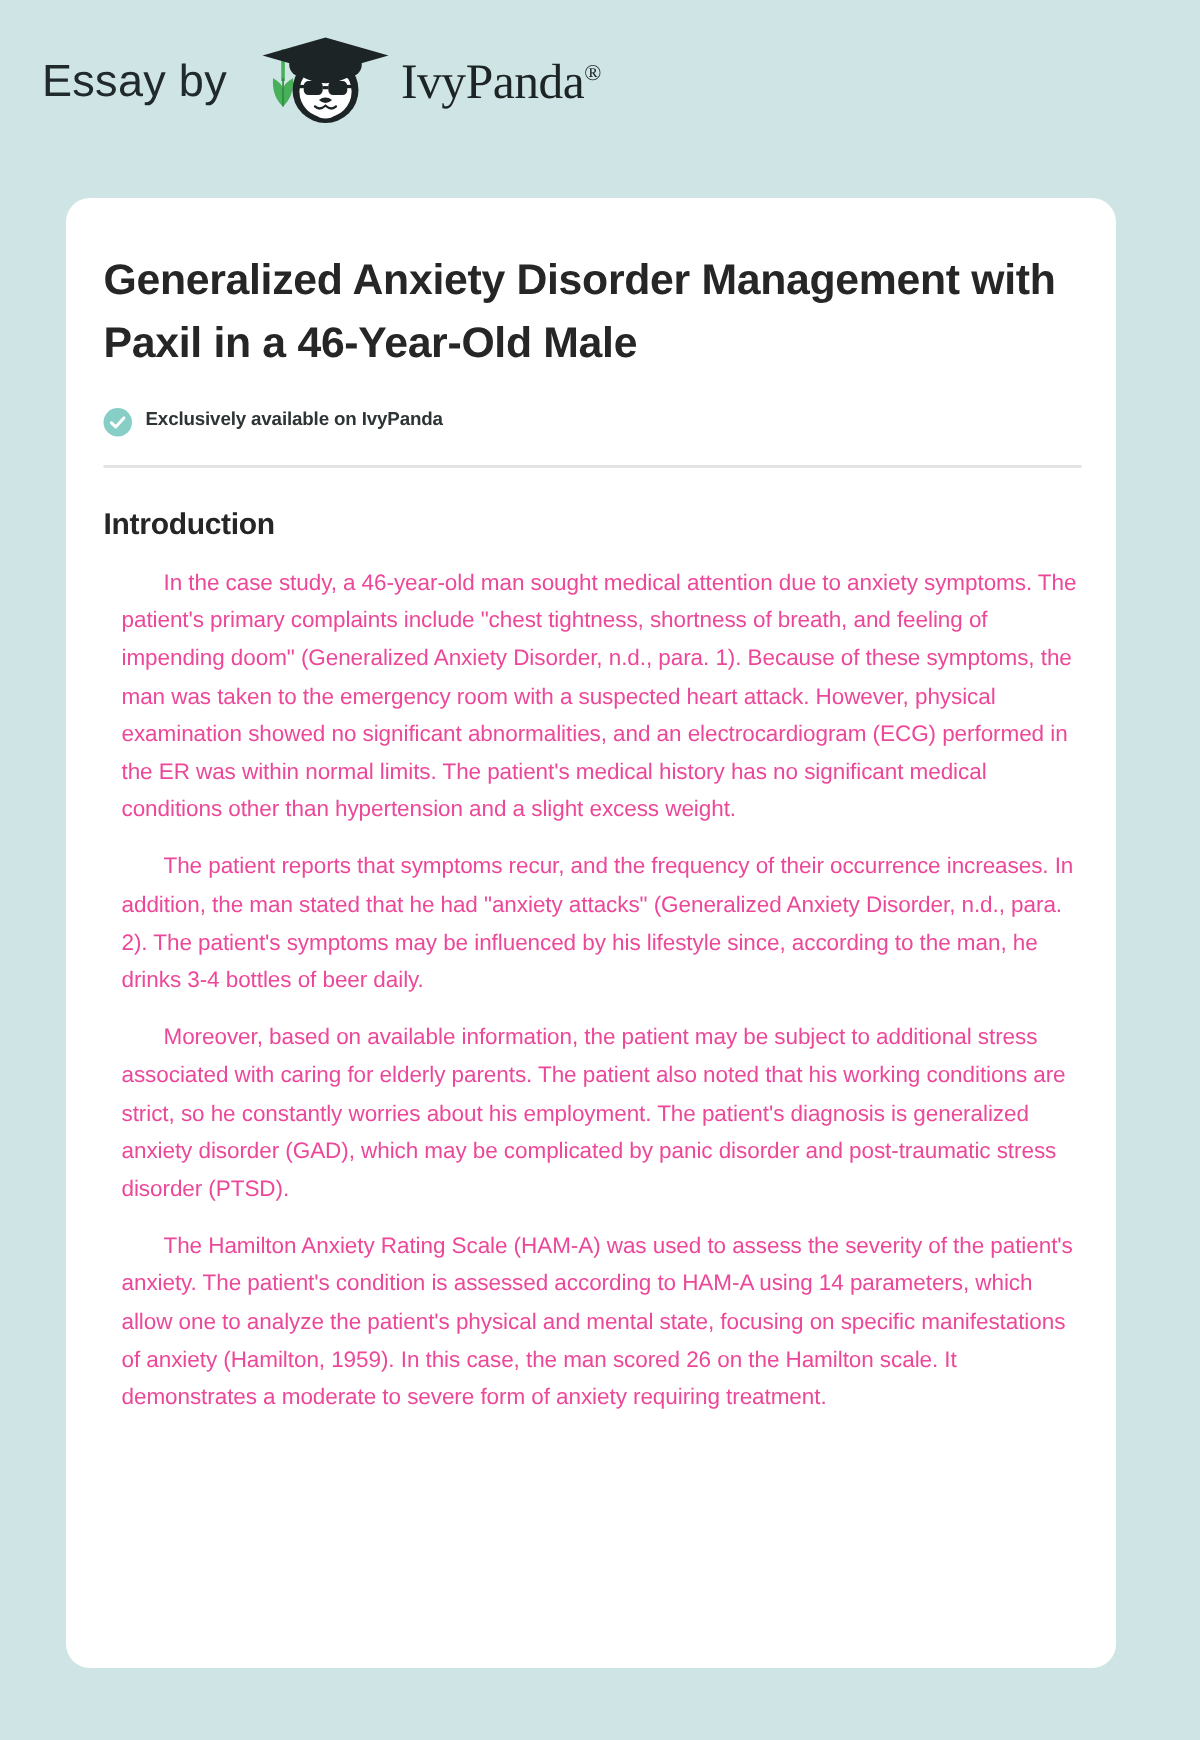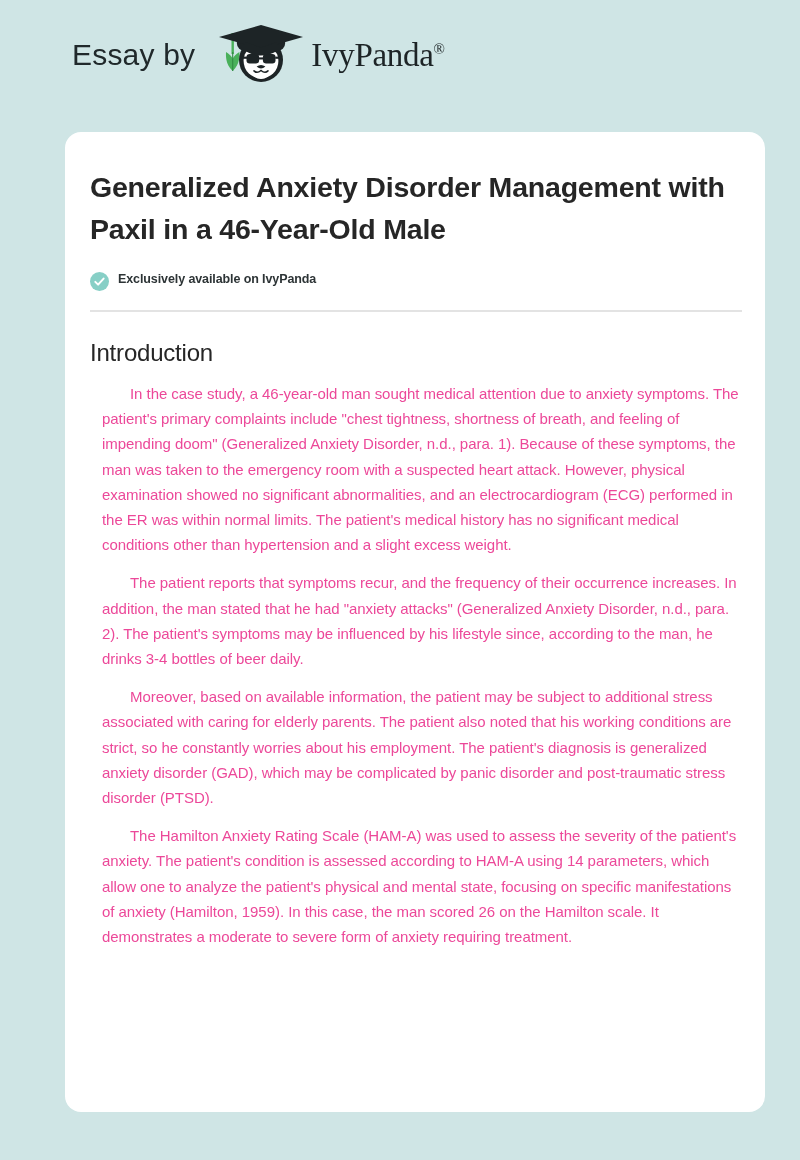--- a/index.html
+++ b/index.html
@@ -12,24 +12,23 @@
     background: #cfe5e5;
     font-family: "Liberation Sans", sans-serif;
     -webkit-font-smoothing: antialiased;
     overflow: hidden;
   }
 
   
   .page-header {
     display: flex;
     align-items: center;
-    padding: 40px 0 0 44px;
+    padding: 40px 0 0 28px;
     height: 70px;
     box-sizing: border-box;
-    margin-left: 28px;
   }
   .essay-by {
     font-size: 30px;
     font-weight: 400;
     color: #20292b;
     letter-spacing: 0.2px;
     line-height: 1;
     white-space: nowrap;
   }
   .brand-lockup {
@@ -55,21 +54,21 @@
   }
   .brand-word .reg {
     font-size: 15px;
     vertical-align: super;
     line-height: 1;
   }
 
   
   .paper-card {
     position: absolute;
-    left: 65px;
+    left: 44px;
     top: 132px;
     width: 700px;
     height: 980px;
     background: #ffffff;
     border-radius: 16px;
     box-sizing: border-box;
     padding: 34px 25px 0 25px;
     overflow: hidden;
   }
 
@@ -108,22 +107,22 @@
   }
 
   .rule {
     height: 2px;
     background: #e3e3e3;
     margin: 19px 0 0 0;
     width: 652px;
   }
 
   .section-heading {
-    font-size: 24px;
-    font-weight: normal;
+    font-size: 20px;
+    font-weight: bold;
     color: #262626;
     margin: 27px 0 0 0;
     letter-spacing: -0.2px;
   }
 
   .body-copy { margin-top: 14px; }
   .body-copy p {
     font-size: 15px;
     line-height: 25.2px;
     color: #ec4899;

